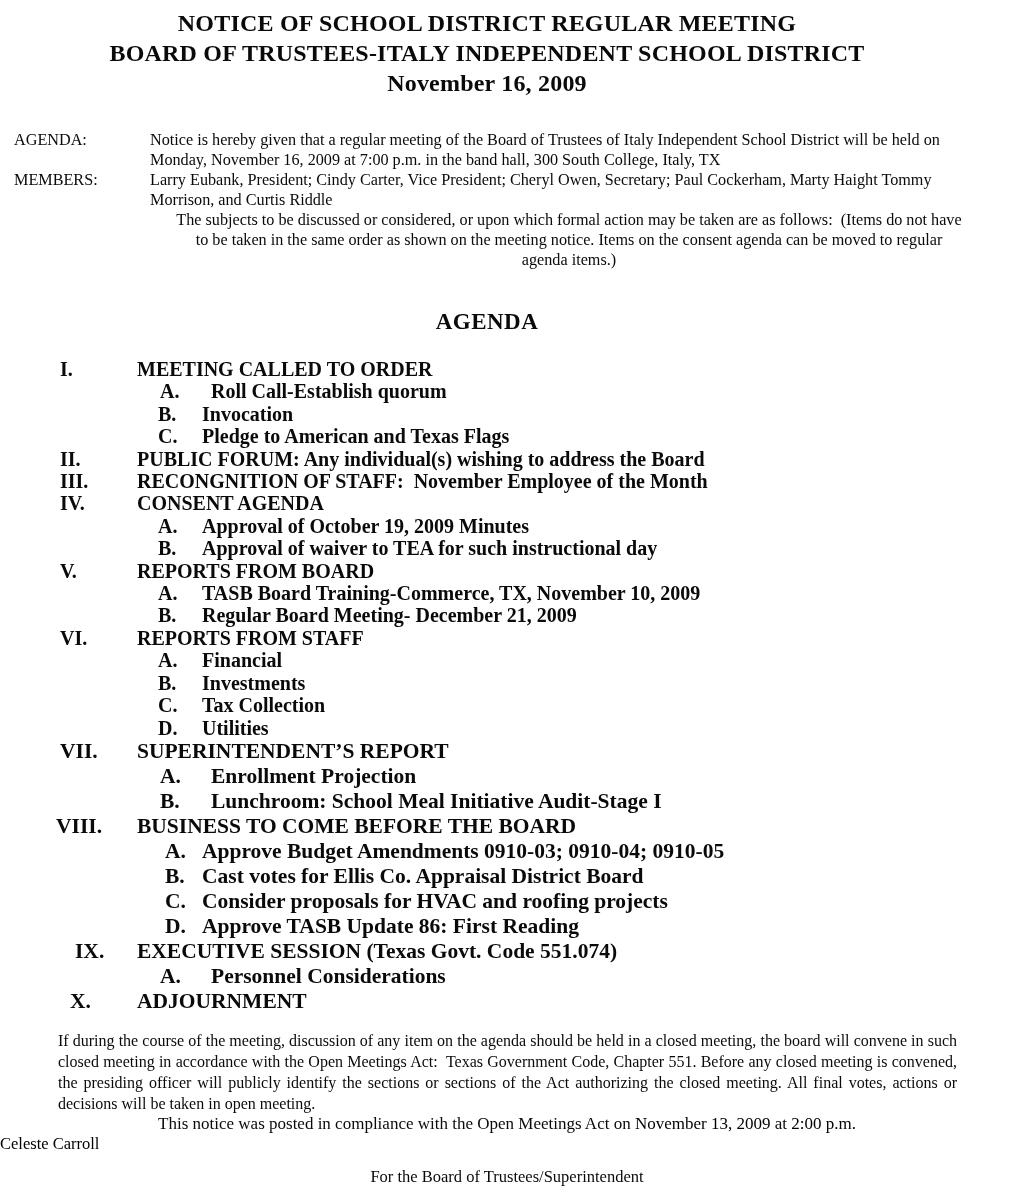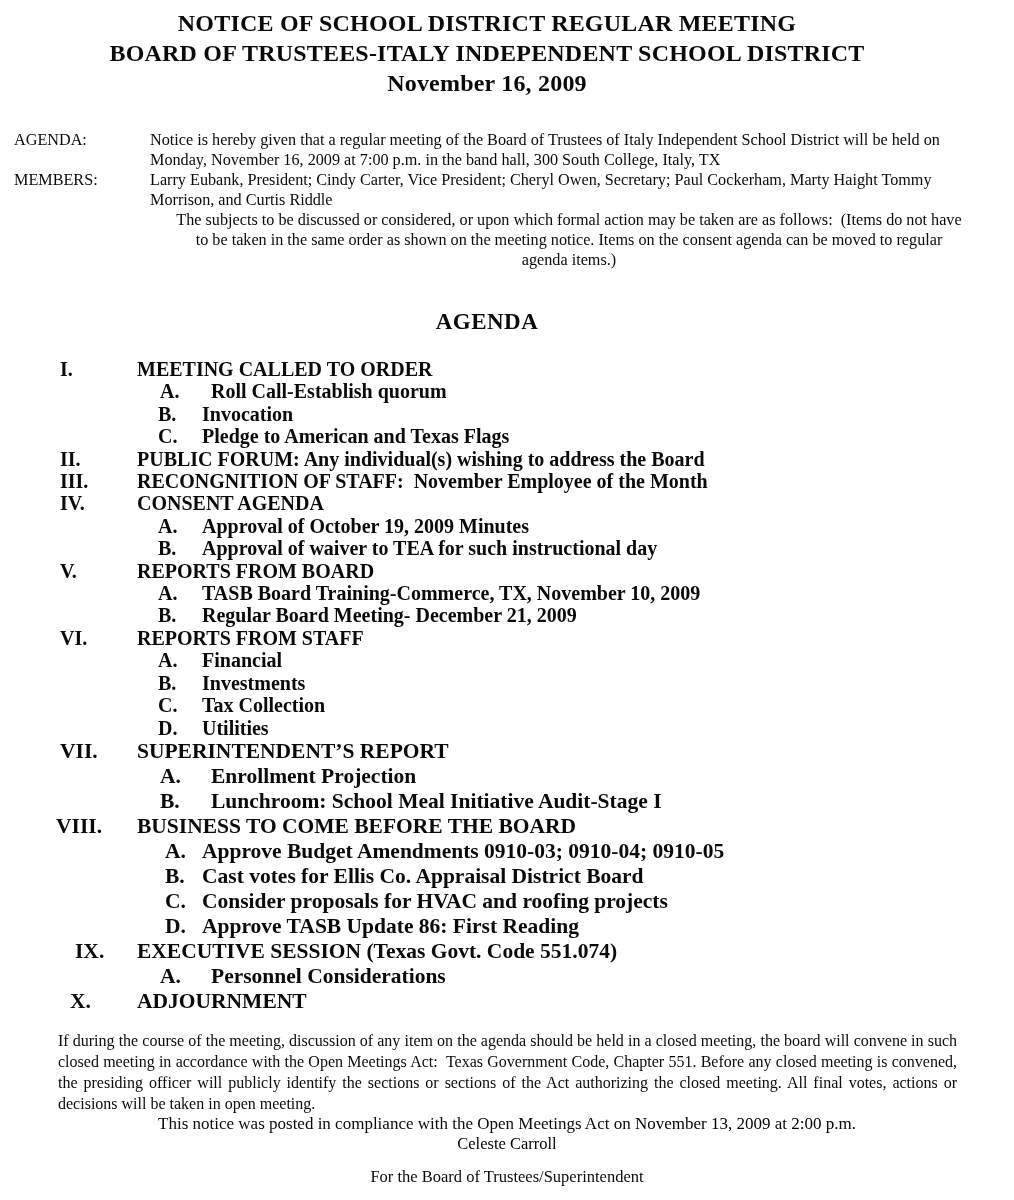--- a/index.html
+++ b/index.html
@@ -46,21 +46,21 @@
   .l2.lb .num{left:165px;}
   .numL56 .num{left:56px;}
   .numL65 .num{left:75px;}
   .numL70 .num{left:70px;}
   
   .closing{
     margin-top:16px;margin-left:58px;width:899px;
     font-size:16px;line-height:21px;text-align:justify;
   }
   .posted{width:1014px;text-align:center;font-size:17px;line-height:20px;}
-  .sig-name{width:1014px;text-align:center;font-size:16.5px;line-height:20px;}
+  .sig-name{width:1014px;font-size:16.5px;line-height:20px;}
   .sig-title{width:1014px;text-align:center;font-size:16.5px;line-height:20px;margin-top:13px;}
   .blue{color:#000000;}
 </style>
 </head>
 <body>
 
 <div class="page">
 
   <div class="titles">
     <div>NOTICE OF SCHOOL DISTRICT REGULAR MEETING</div>

